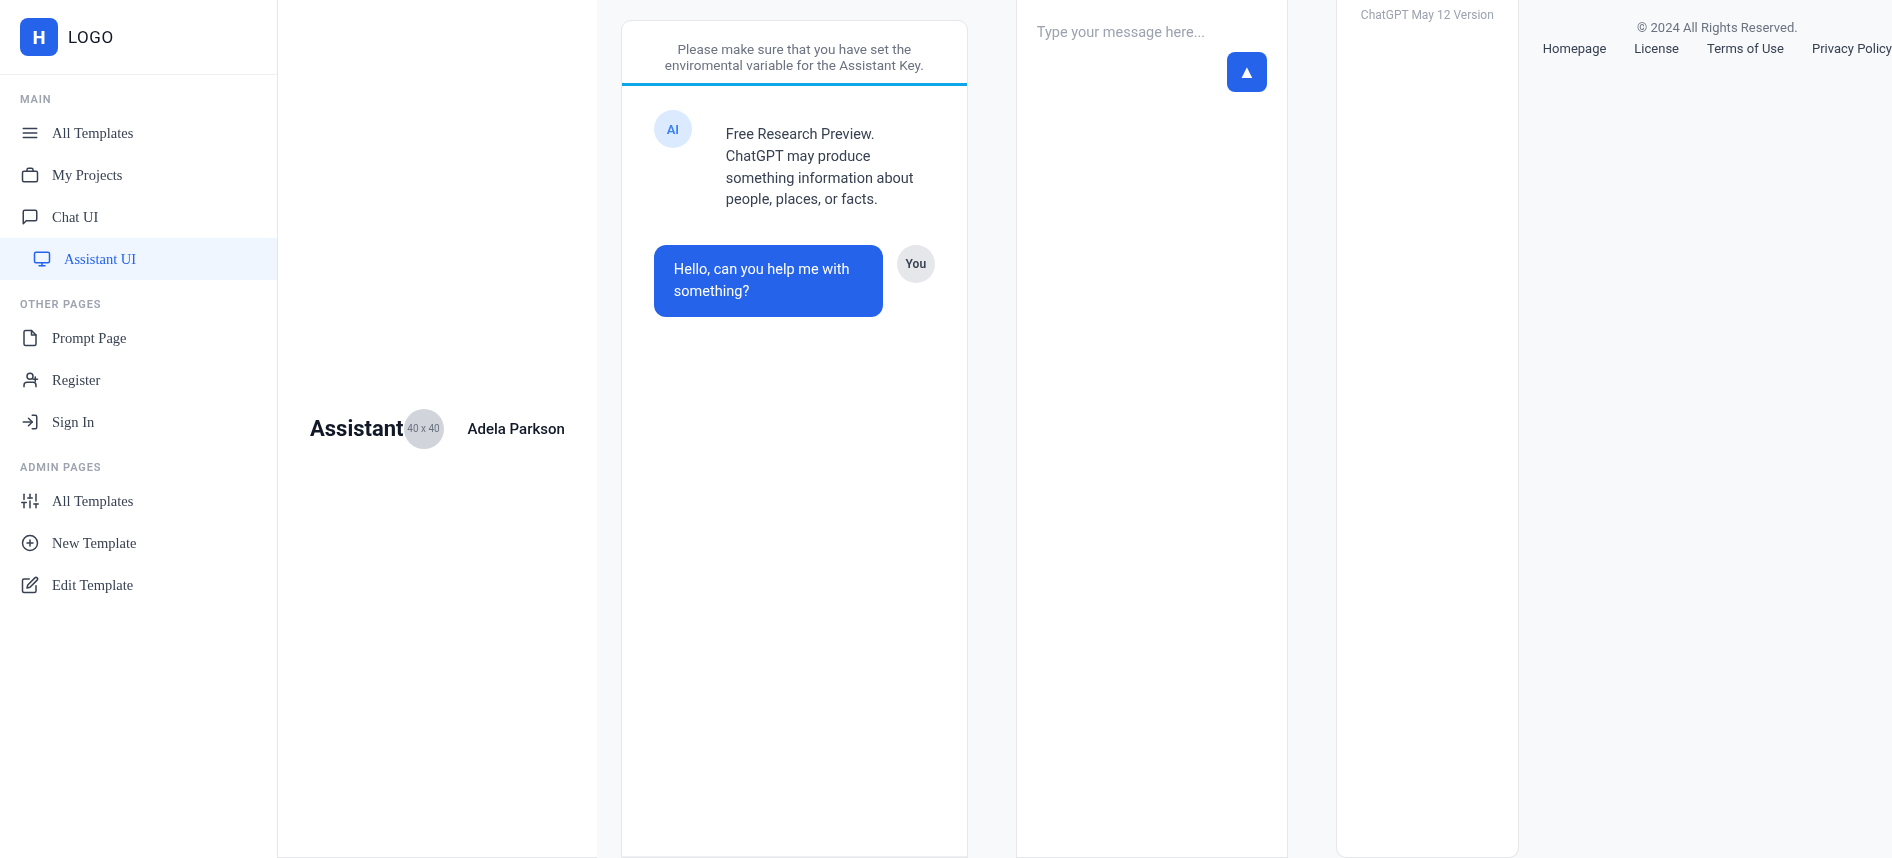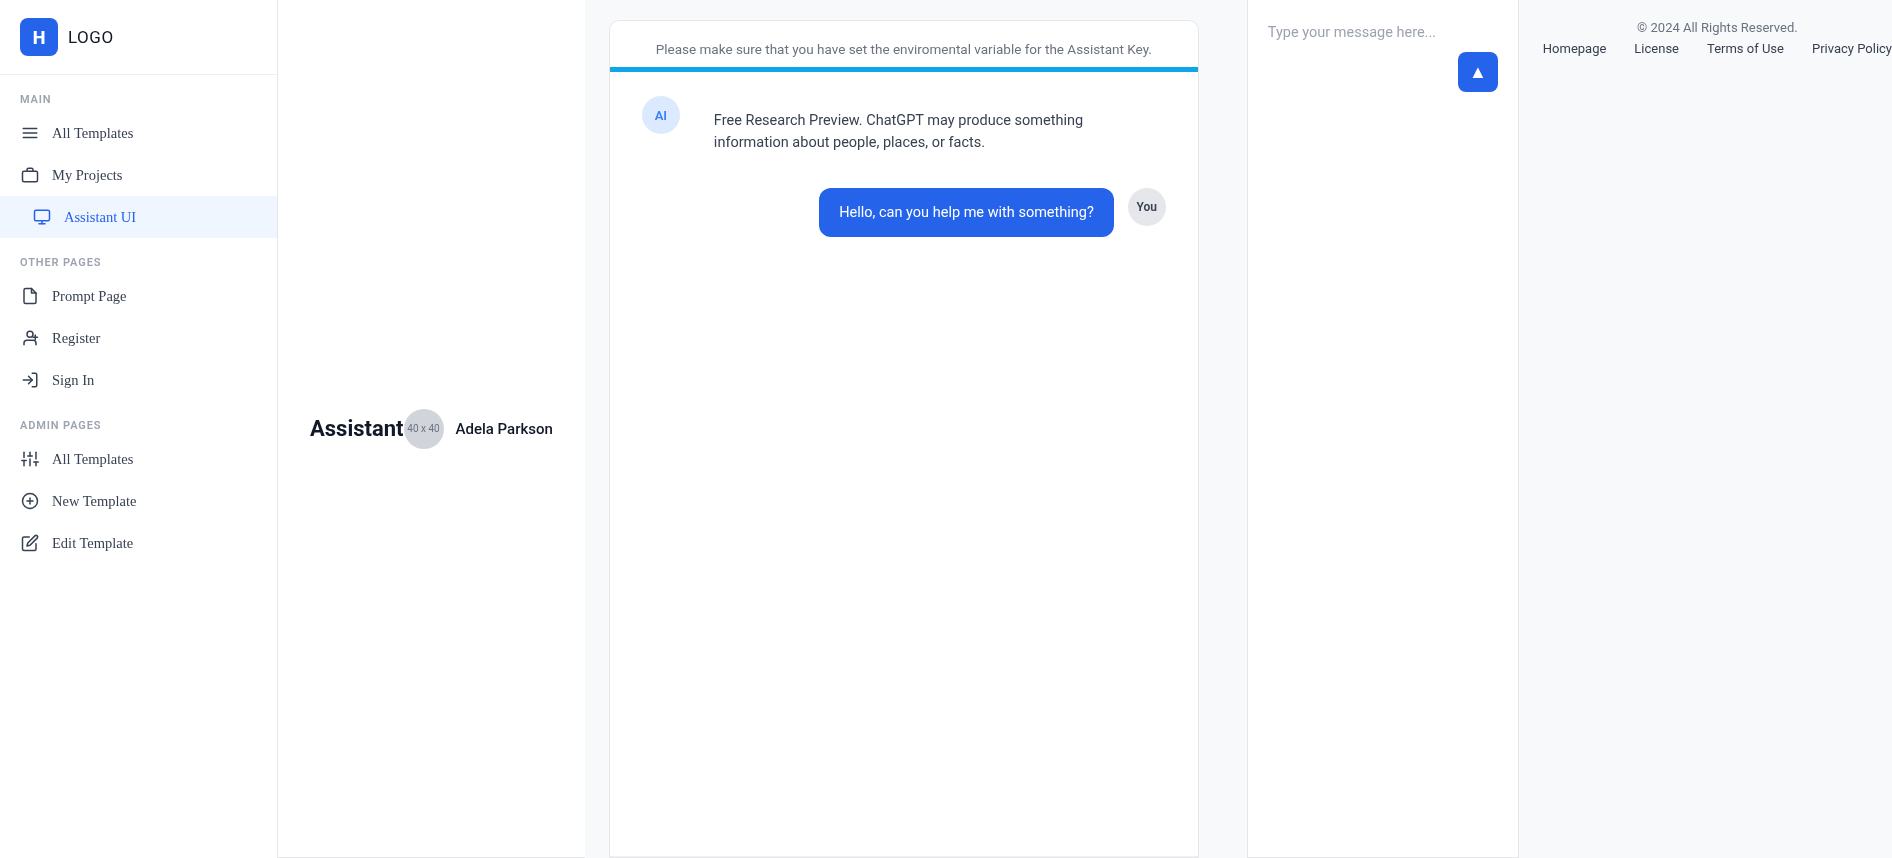--- a/index.html
+++ b/index.html
@@ -115,21 +115,21 @@
 
     .topbar-title {
       font-size: 22px;
       font-weight: 700;
       color: #111827;
     }
 
     .topbar-user {
       display: flex;
       align-items: center;
-      gap: 12px;
+      gap: 24px;
     }
 
     .avatar-placeholder {
       width: 40px;
       height: 40px;
       background: #d1d5db;
       border-radius: 50%;
       display: flex;
       align-items: center;
       justify-content: center;
@@ -154,21 +154,21 @@
       margin: 20px 24px 0 24px;
       border-radius: 10px 10px 0 0;
       border: 1px solid #e5e7eb;
     }
 
     .env-notice {
       text-align: center;
       padding: 20px 24px 10px;
       font-size: 13.5px;
       color: #6b7280;
-      border-bottom: 5px solid #0ea5e9;
+      border-bottom: 3px solid #0ea5e9;
     }
 
     .chat-messages {
       flex: 1;
       padding: 24px 32px;
       display: flex;
       flex-direction: column;
       gap: 20px;
     }
 
@@ -341,20 +341,28 @@
   <div class="sidebar-item">
     <span class="icon">
       <svg width="18" height="18" viewBox="0 0 24 24" fill="none" stroke="currentColor" stroke-width="2" stroke-linecap="round" stroke-linejoin="round">
         <rect x="2" y="7" width="20" height="14" rx="2"></rect>
           <path d="M16 7V5a2 2 0 0 0-2-2h-4a2 2 0 0 0-2 2v2"></path>
       </svg>
     </span>
     <span>My Projects</span>
   </div>
 
+  <div class="sidebar-item">
+    <span class="icon">
+      <svg width="18" height="18" viewBox="0 0 24 24" fill="none" stroke="currentColor" stroke-width="2" stroke-linecap="round" stroke-linejoin="round">
+        <path d="M21 15a2 2 0 0 1-2 2H7l-4 4V5a2 2 0 0 1 2-2h14a2 2 0 0 1 2 2z"></path>
+      </svg>
+    </span>
+    <span>Chat UI</span>
+  </div>
 
   <div class="sidebar-item active">
     <span class="icon">
       <svg width="18" height="18" viewBox="0 0 24 24" fill="none" stroke="currentColor" stroke-width="2" stroke-linecap="round" stroke-linejoin="round">
         <rect x="2" y="3" width="20" height="14" rx="2"></rect>
           <line x1="8" y1="21" x2="16" y2="21"></line>
           <line x1="12" y1="17" x2="12" y2="21"></line>
       </svg>
     </span>
     <span>Assistant UI</span>
@@ -477,20 +485,23 @@
 
   <div class="input-section">
     <div class="message-input-wrapper">
       <textarea class="message-input" placeholder="Type your message here..." style=""></textarea>
       <button class="send-button">
         <span>▲</span>
       </button>
     </div>
   </div>
 
+  <div class="chat-version">
+    <span>ChatGPT May 12 Version</span>
+  </div>
 
   <div class="footer">
     <div class="footer-copyright">© 2024 All Rights Reserved.</div>
     <div class="footer-links">
       <a class="footer-link">Homepage</a>
       <a class="footer-link">License</a>
       <a class="footer-link">Terms of Use</a>
       <a class="footer-link">Privacy Policy</a>
     </div>
   </div>

